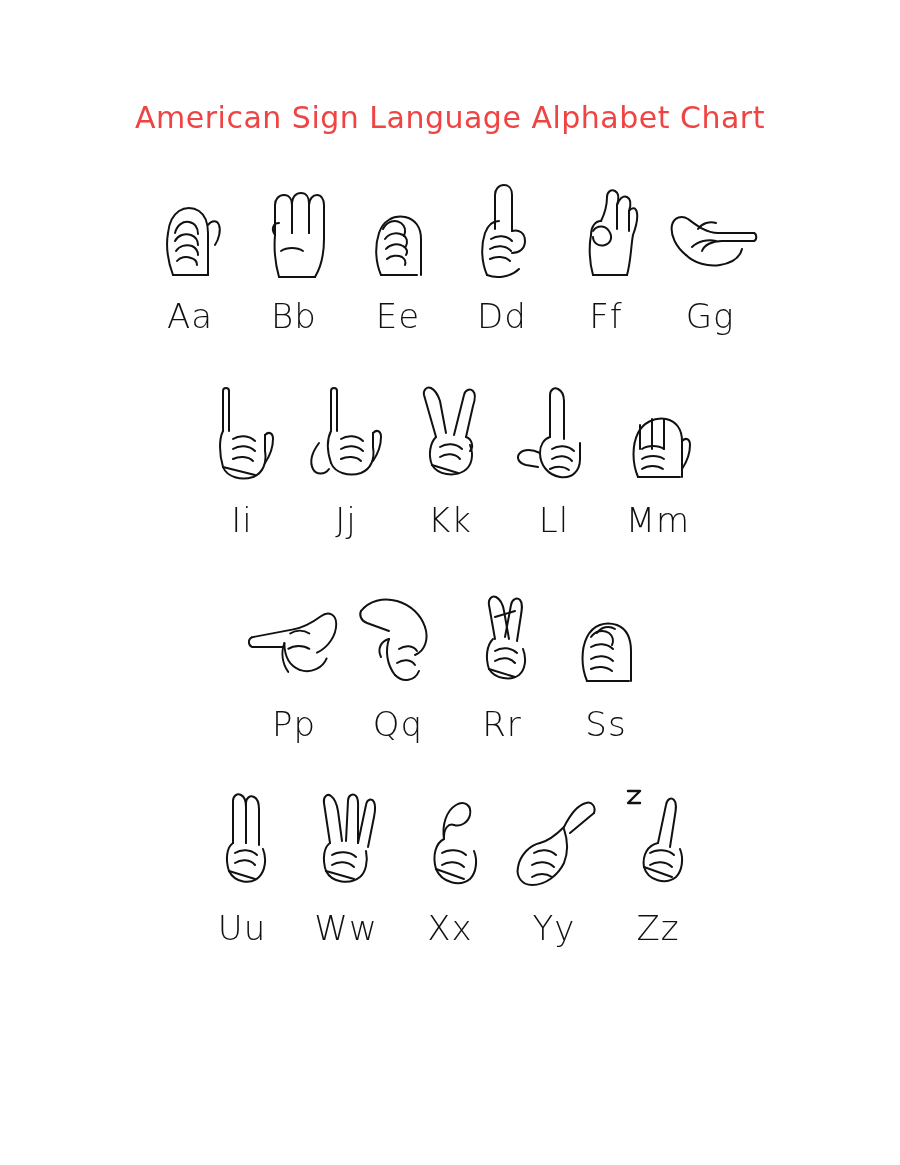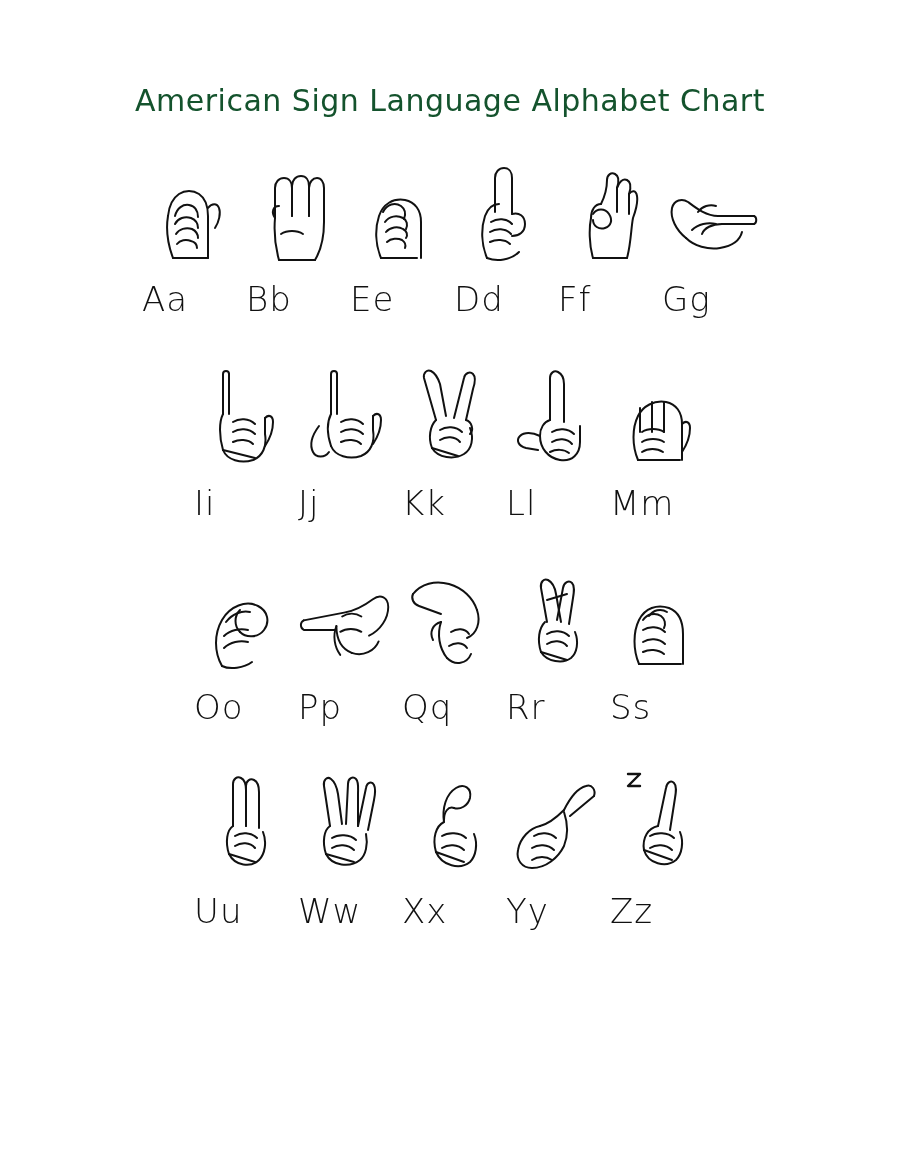--- a/index.html
+++ b/index.html
@@ -21,40 +21,40 @@
     background: #ffffff;
     box-sizing: border-box;
     padding: 0;
   }
   .chart-title {
     text-align: center;
     font-family: "DejaVu Sans", sans-serif;
     font-size: 30px;
     font-weight: 400;
     letter-spacing: 0.5px;
-    color: #14532d;
-    margin: 0;
+    color: #ef4444;
+    margin: 17px;
     padding-top: 86px;
     line-height: 1;
   }
   .rows {
     margin-top: 42px;
   }
   .row {
     display: flex;
     justify-content: center;
     align-items: flex-end;
     margin-bottom: 10px;
   }
   .cell {
     width: 96px;
     margin: 0 4px;
     display: flex;
     flex-direction: column;
-    align-items: flex-start;
+    align-items: center;
   }
   .sign-box {
     width: 96px;
     height: 104px;
     display: flex;
     align-items: flex-end;
     justify-content: center;
   }
   .sign-box svg {
     display: block;
@@ -279,35 +279,20 @@
           </svg>
         </div>
         <div class="letter-label">Mm</div>
       </div>
 
     </div>
 
     <div class="row-gap"></div>
 
     <div class="row">
-      <div class="cell">
-        <div class="sign-box">
-          <svg width="80" height="88" viewBox="0 0 80 88">
-            <g fill="none" stroke="#111" stroke-width="2" stroke-linecap="round" stroke-linejoin="round">
-              <path d="M20 84 C12 70 12 52 20 38 C28 24 44 18 56 24 C66 29 68 40 62 48 C56 56 44 56 38 50"></path>
-              <path d="M38 50 C32 44 32 34 38 28"></path>
-              <path d="M24 40 C30 32 40 28 48 30"></path>
-              <path d="M22 54 C28 48 38 46 46 48"></path>
-              <path d="M22 66 C28 60 38 58 46 60"></path>
-              <path d="M20 84 C28 88 42 86 50 80"></path>
-            </g>
-          </svg>
-        </div>
-        <div class="letter-label">Oo</div>
-      </div>
 
       <div class="cell">
         <div class="sign-box">
           <svg width="100" height="84" viewBox="0 0 100 84">
             <g fill="none" stroke="#111" stroke-width="2" stroke-linecap="round" stroke-linejoin="round">
               <path d="M6 34 L48 26 C60 24 70 18 78 12 C86 6 94 10 94 20 C94 32 86 44 74 50"></path>
               <path d="M40 40 C40 54 46 64 56 68"></path>
               <path d="M56 68 C68 72 80 66 84 56"></path>
               <path d="M46 30 C52 26 60 26 66 30"></path>
               <path d="M44 46 C50 42 60 42 66 46"></path>

